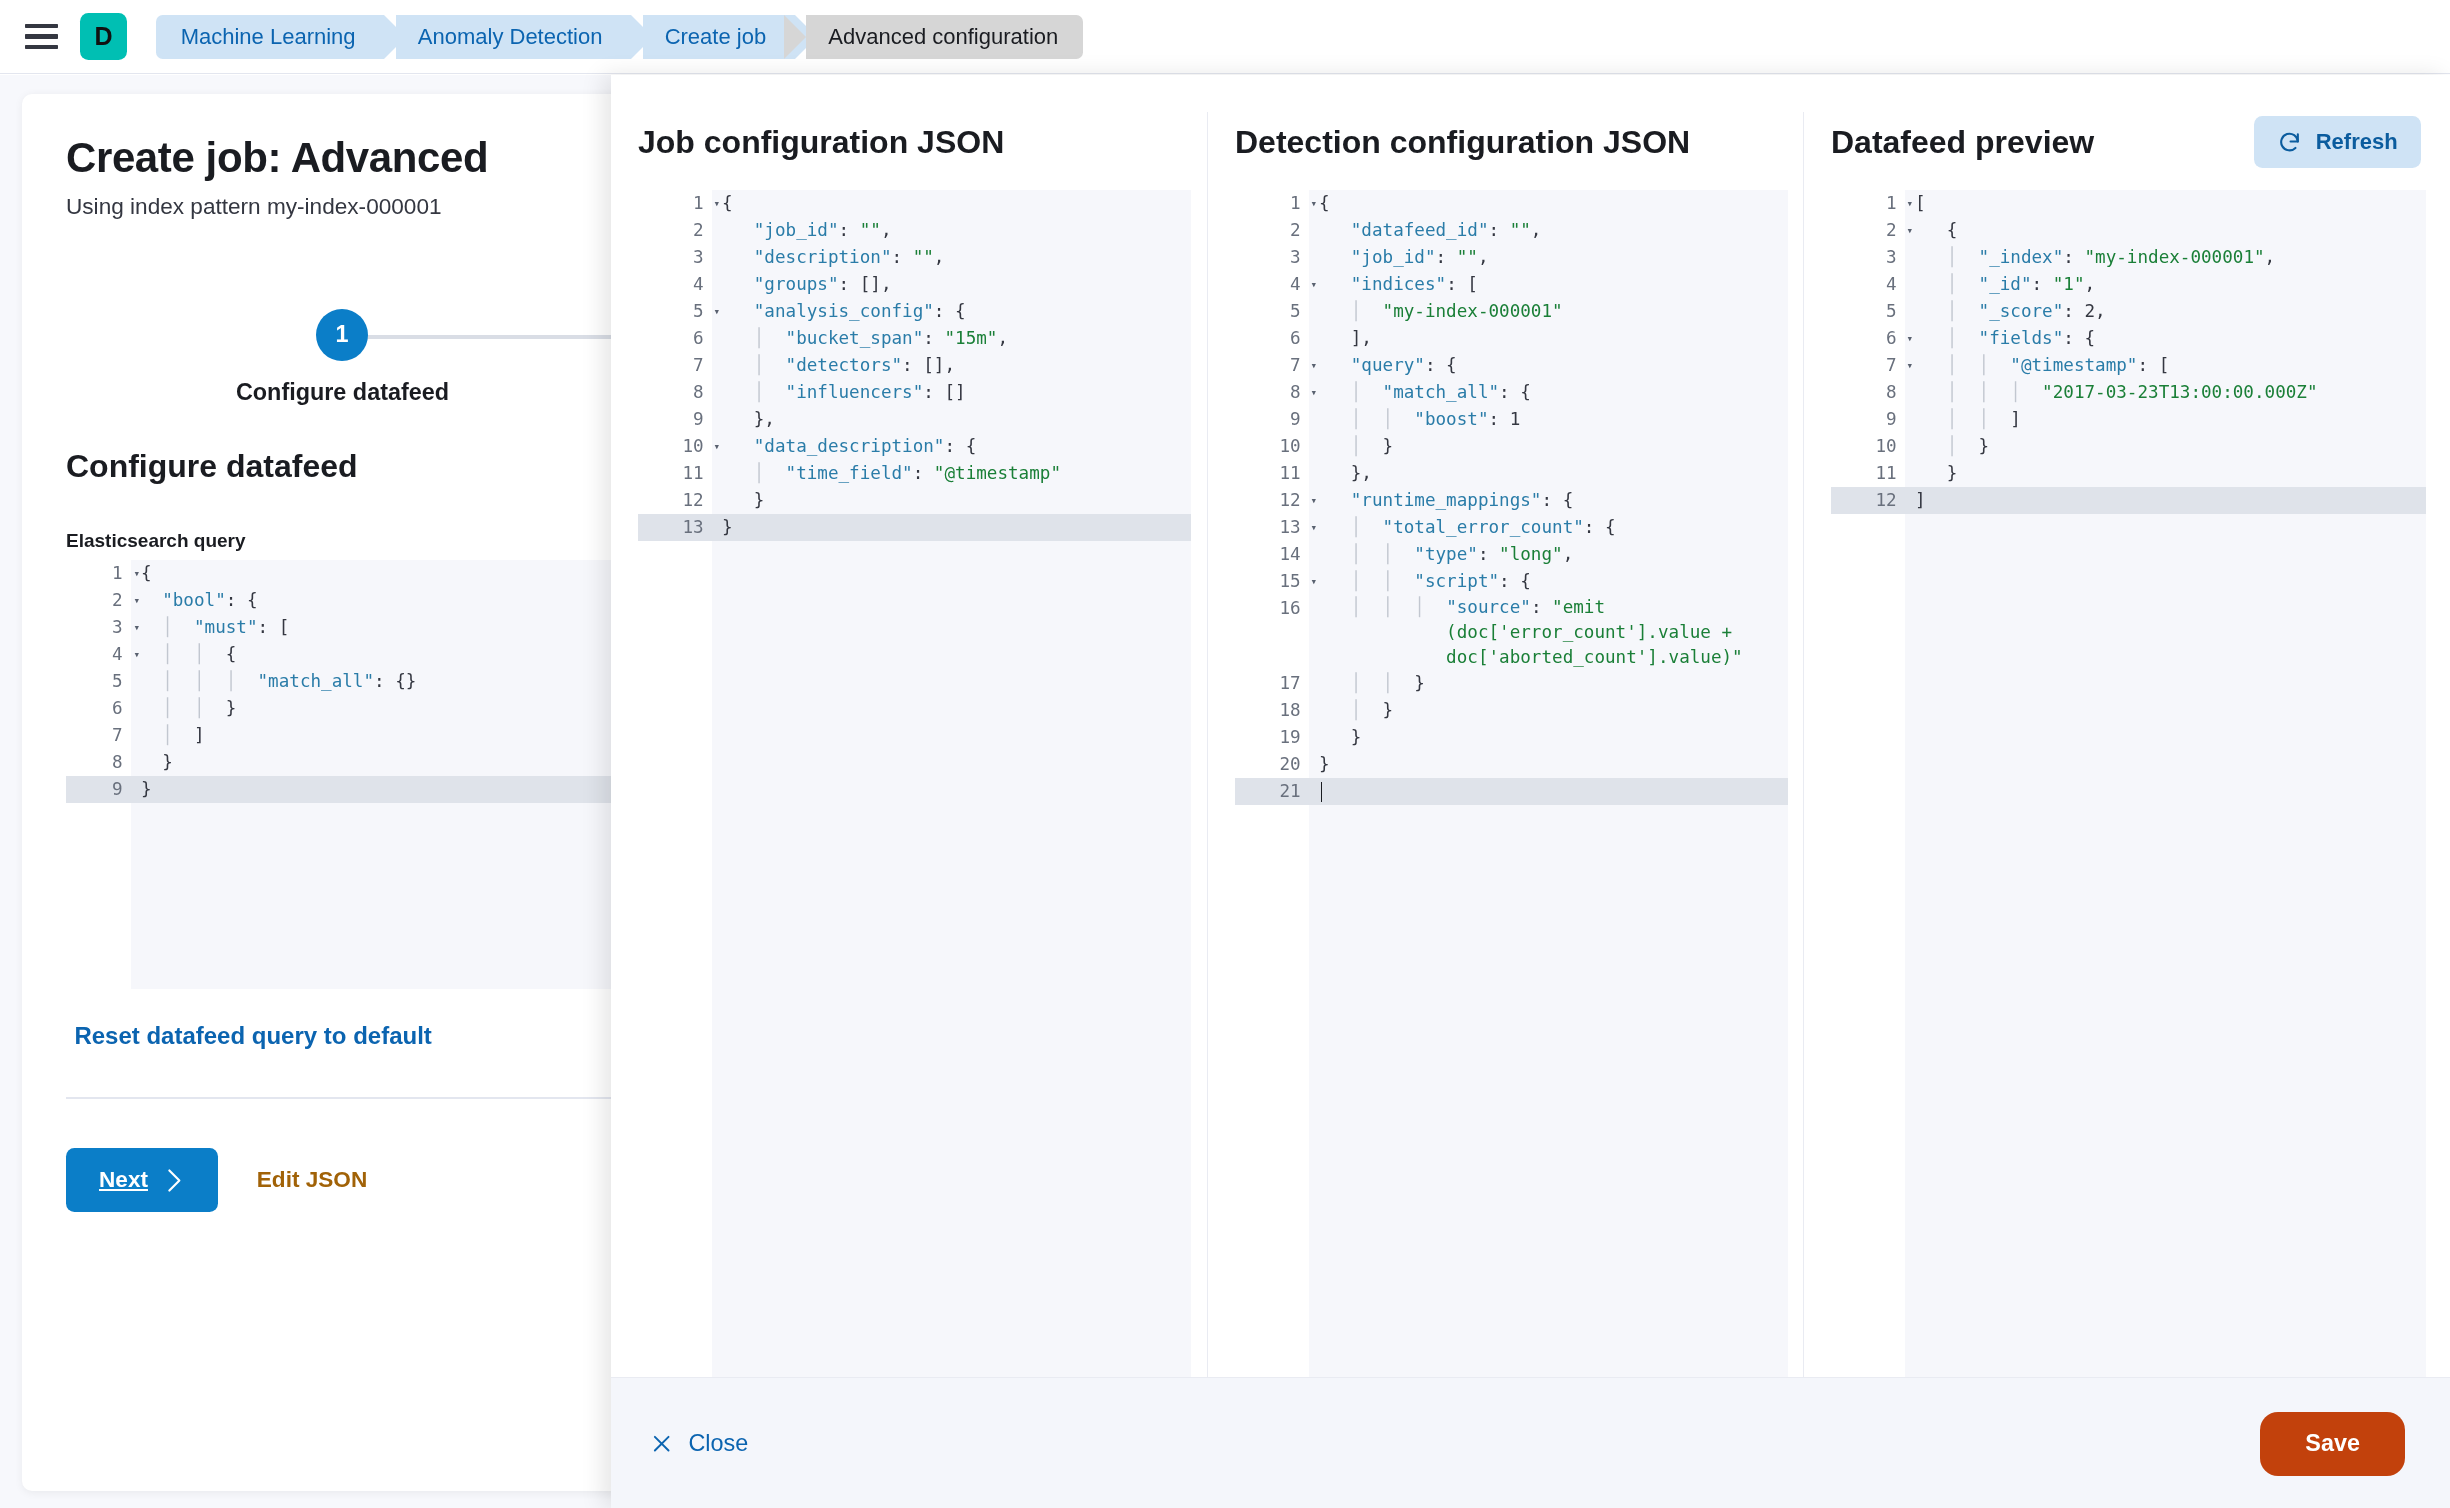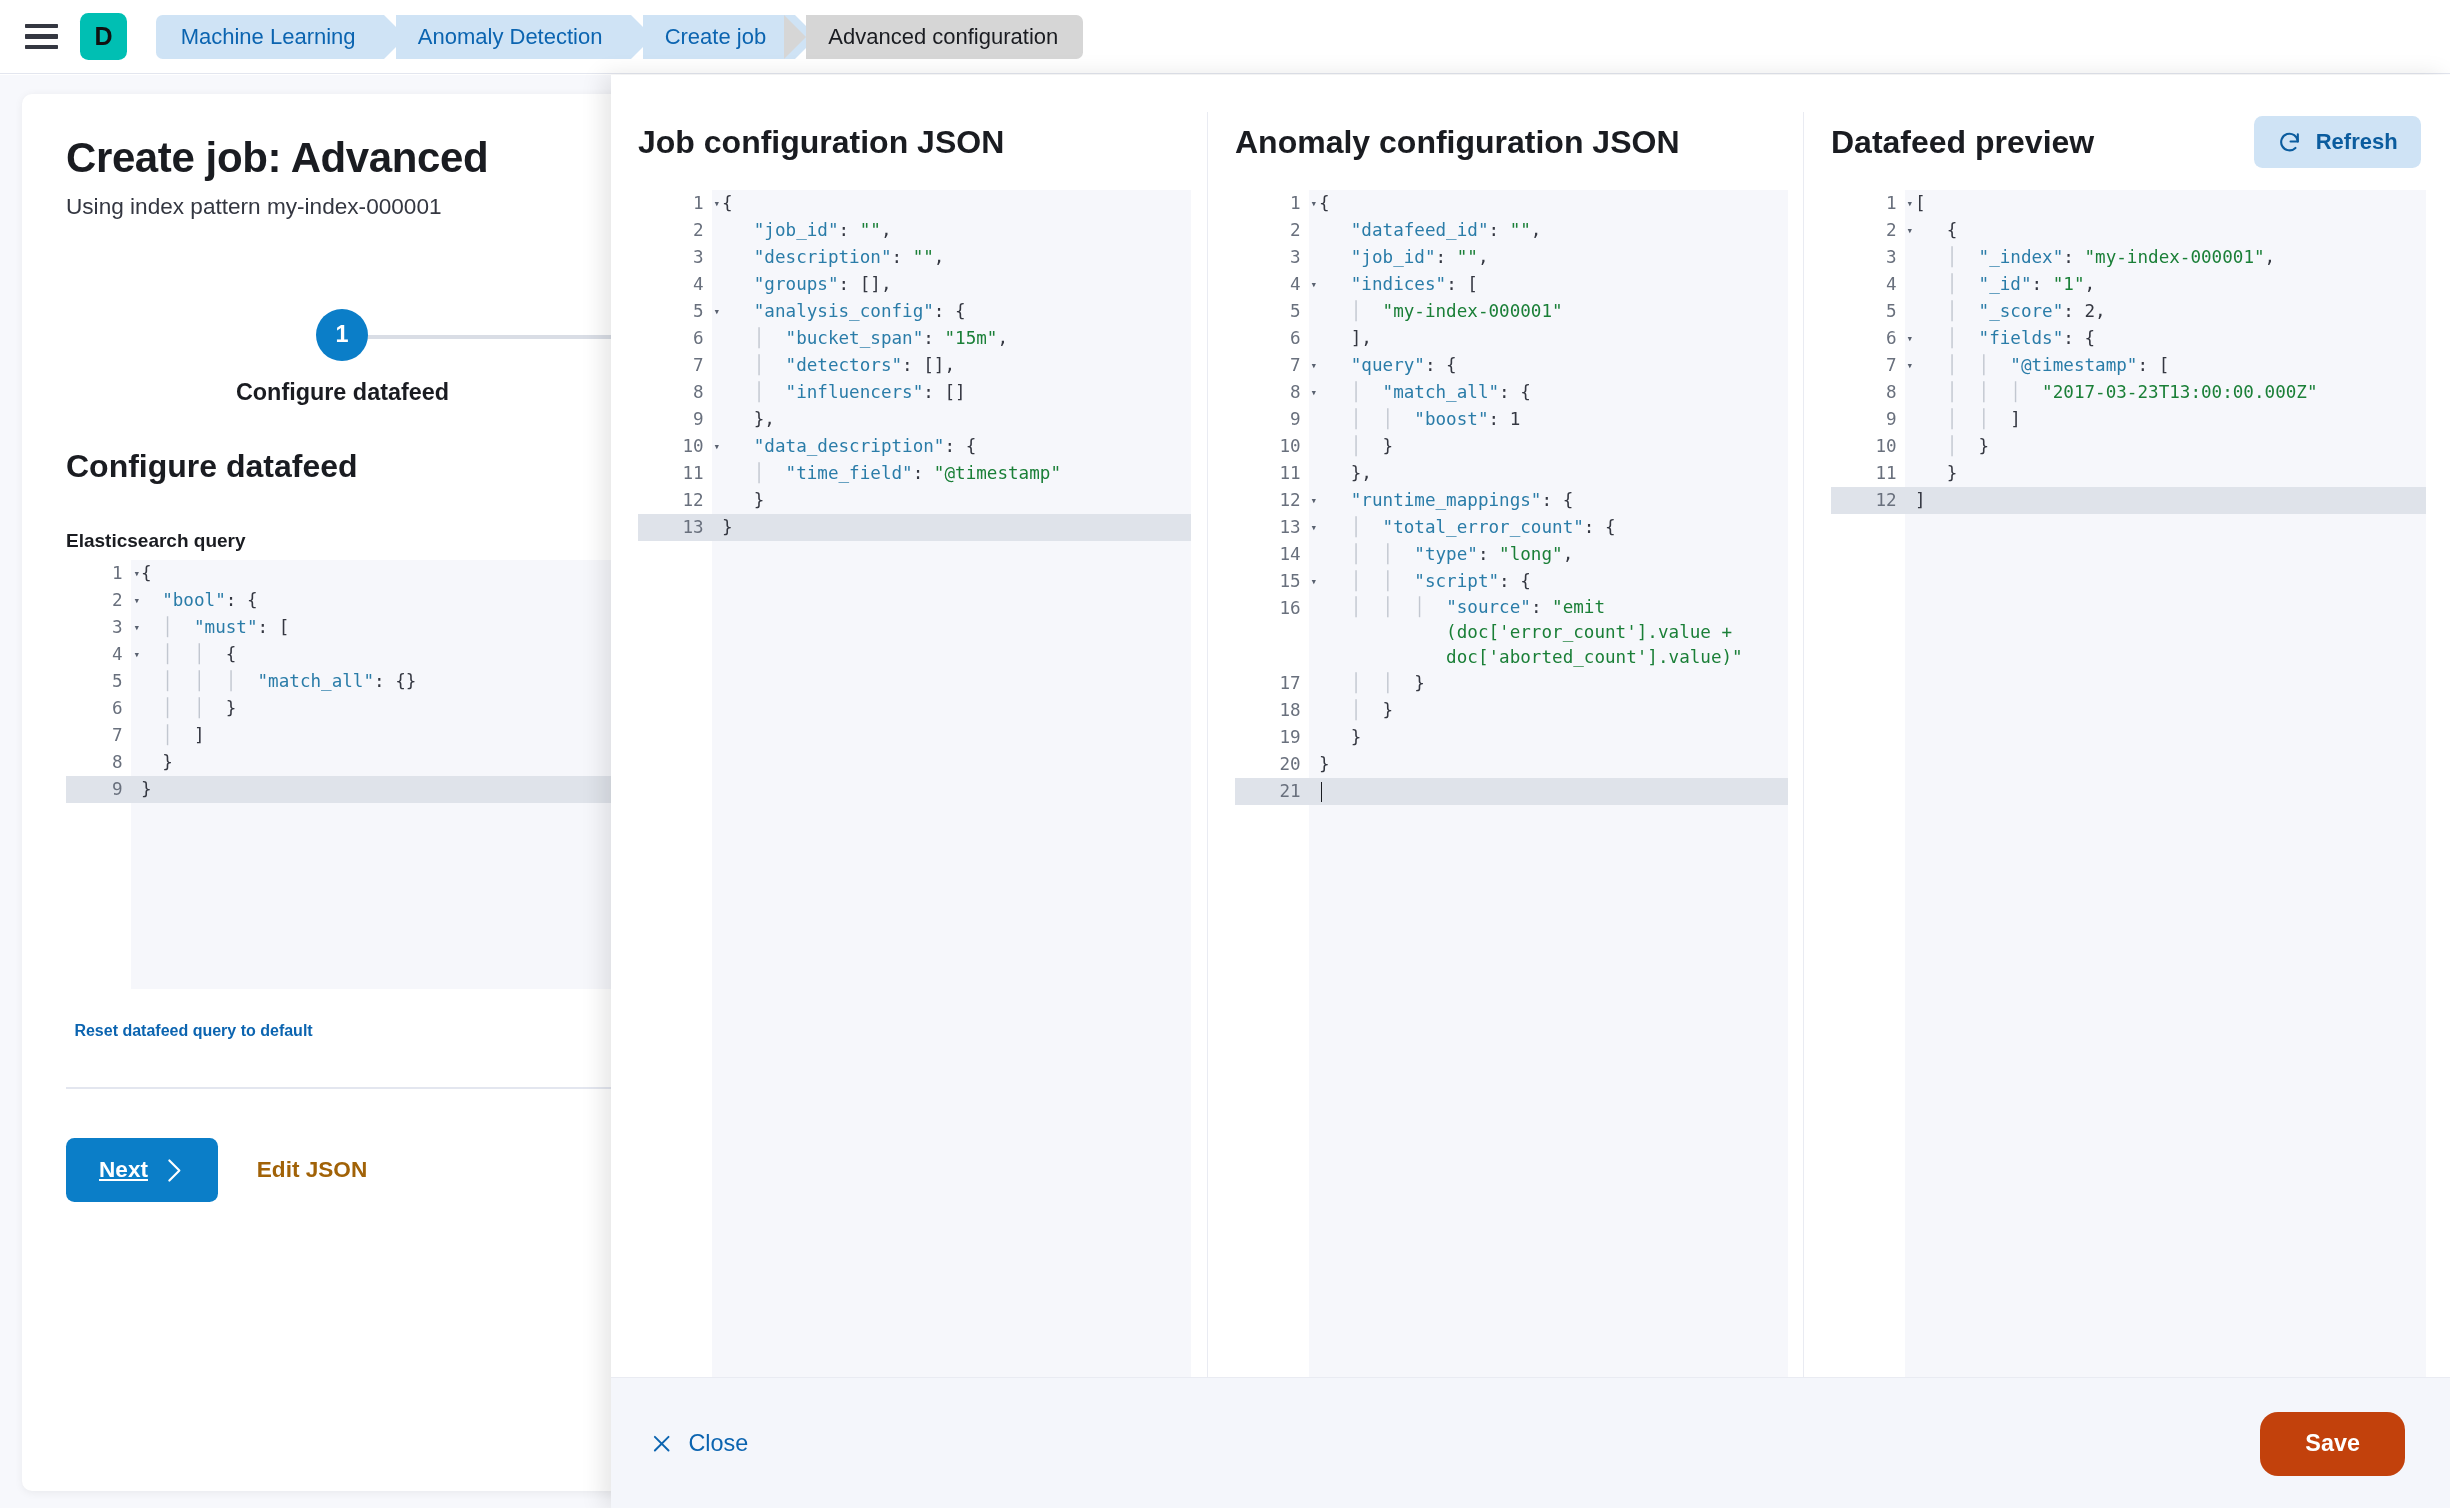--- a/index.html
+++ b/index.html
@@ -153,21 +153,21 @@
 
   
   .es-editor {
     margin-left: 0; margin-top: 3.3px;
     width: 844px; height: 429px;
     --gw: 65px;
   }
   .es-editor .gutter-bg { width: 65px; }
 
   .link {
-    color: #0b64b0; font-size: 16px; font-weight: 700;
+    color: #0b64b0; font-size: 24px; font-weight: 700;
     margin: 33px 0 0 8.4px; display: inline-block; cursor: pointer;
   }
   .hr { margin: 47px 0 0 0; width: 844px; height: 1.7px; background: #e3e6ef; }
   .btnrow { display: flex; align-items: center; gap: 39px; margin-top: 49px; }
   .btn-primary {
     background: #0b7ec8; color: #fff;
     border: none; border-radius: 8.4px;
     padding: 0 33px; height: 64px;
     font-size: 22.6px; font-weight: 700;
     font-family: "Liberation Sans", sans-serif;
@@ -397,21 +397,21 @@
           </div>
           <div class="erow active">
             <span class="gnum">13</span>
             <span class="code"><span class="ig"></span><span class="pun">}</span></span>
           </div>
         </div>
     </div>
 
     <div class="fcol fcol-2">
       <div class="fcol-head">
-        <span class="fcol-title">Anomaly configuration JSON</span>
+        <span class="fcol-title">Detection configuration JSON</span>
       </div>
       <div class="editor json-editor je-2" id="datafeed-editor" style="--gw: 74px;">
         <div class="gutter-bg"></div>
       <div class="erow">
             <span class="gnum">1</span>
             <span class="fold" style="left: 72px;">▾</span>
             <span class="code"><span class="ig"></span><span class="pun">{</span></span>
           </div>
           <div class="erow">
             <span class="gnum">2</span>

